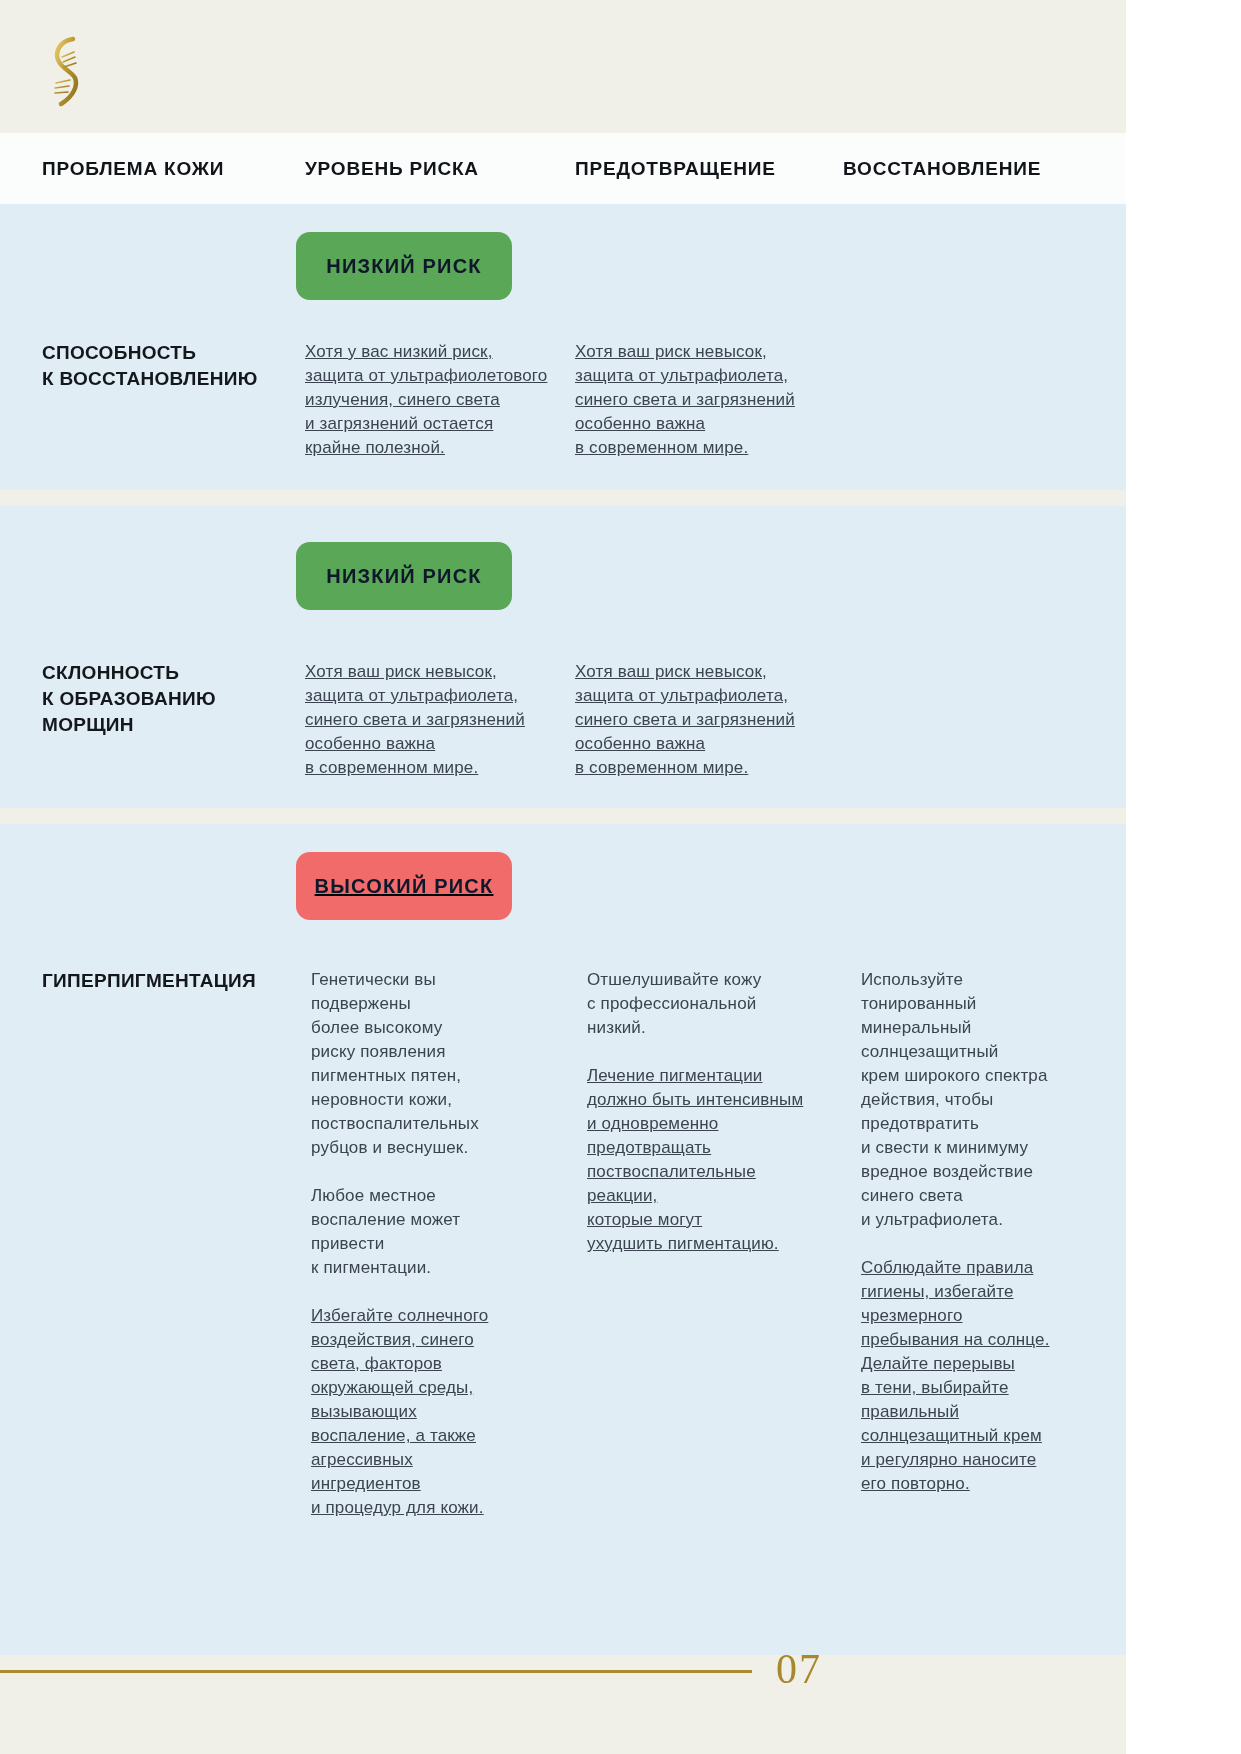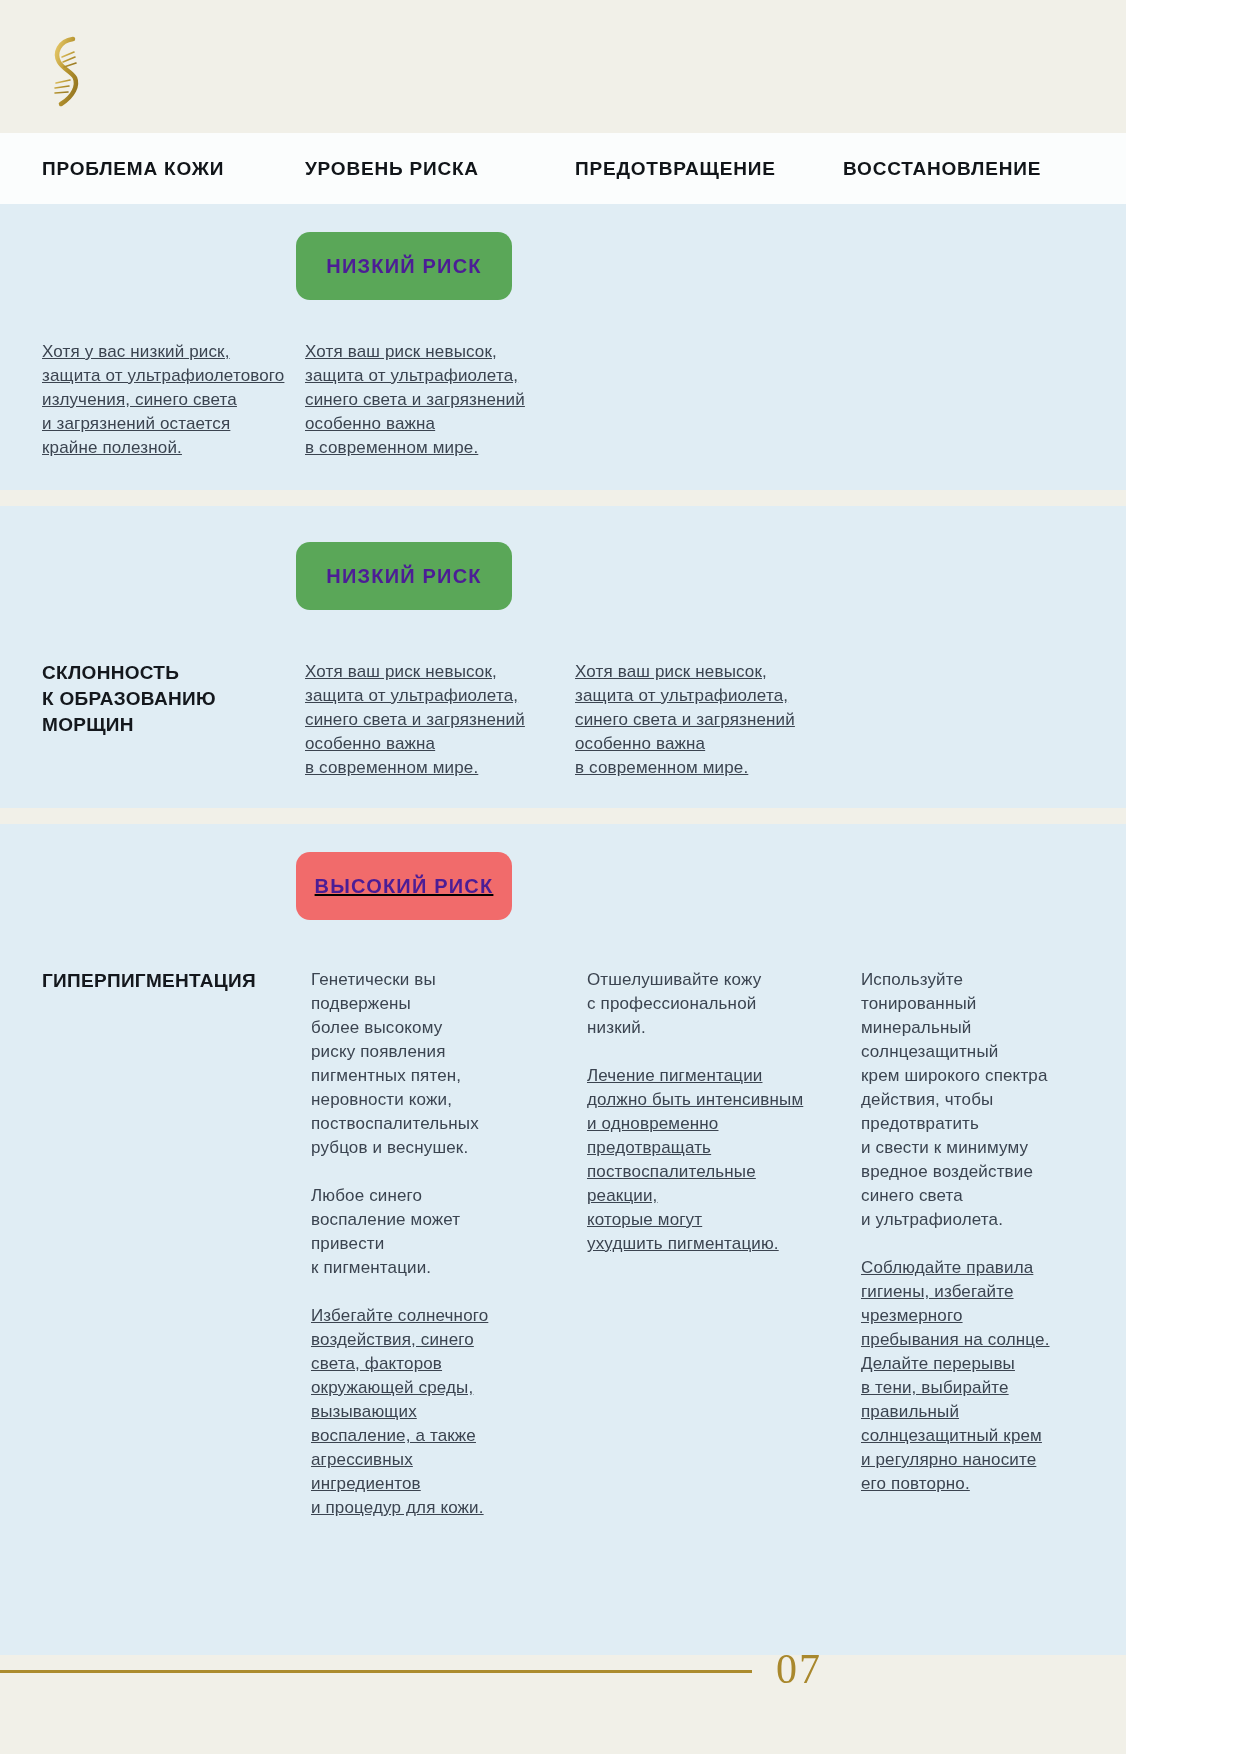--- a/index.html
+++ b/index.html
@@ -38,21 +38,21 @@
     display:grid;
     grid-template-columns:263px 270px 268px auto;
     padding-left:42px;padding-right:40px;box-sizing:border-box;
   }
   .badge{
     grid-column:2;
     width:216px;height:68px;
     margin-left:-9px;
     border-radius:14px;
     display:flex;align-items:center;justify-content:center;
-    color:#4c1d95;font-size:20px;font-weight:bold;letter-spacing:1.2px;
+    color:#0f172a;font-size:20px;font-weight:bold;letter-spacing:1.2px;
     white-space:nowrap;
   }
   .badge-low{background:#5aa758;}
   .badge-high{background:#f16b6b;}
   .badge-row-1{padding-top:28px;}
   .badge-row-2{padding-top:36px;}
   .badge-row-3{padding-top:28px;text-decoration:underline;}
   .content-row-1{margin-top:40px;}
   .content-row-2{margin-top:50px;}
   .content-row-3{margin-top:48px;gap:6px;}
@@ -105,20 +105,22 @@
     <div class="header-cell">УРОВЕНЬ РИСКА</div>
     <div class="header-cell">ПРЕДОТВРАЩЕНИЕ</div>
     <div class="header-cell">ВОССТАНОВЛЕНИЕ</div>
   </div>
 
   <div class="panel panel-1">
     <div class="row badge-row-1">
       <div class="badge badge-low">НИЗКИЙ РИСК</div>
     </div>
     <div class="row content-row-1">
+      <div class="problem-title">СПОСОБНОСТЬ
+К ВОССТАНОВЛЕНИЮ</div>
       <div class="cell">
         <p class="para">Хотя у вас низкий риск,
 защита от ультрафиолетового
 излучения, синего света
 и загрязнений остается
 крайне полезной.</p>
       </div>
       <div class="cell">
         <p class="para">Хотя ваш риск невысок,
 защита от ультрафиолета,
@@ -164,21 +166,21 @@
       <div class="problem-title">ГИПЕРПИГМЕНТАЦИЯ</div>
       <div class="cell">
         <p class="para">Генетически вы
 подвержены
 более высокому
 риску появления
 пигментных пятен,
 неровности кожи,
 поствоспалительных
 рубцов и веснушек.</p>
-        <p class="para">Любое синего
+        <p class="para">Любое местное
 воспаление может
 привести
 к пигментации.</p>
         <p class="para">Избегайте солнечного
 воздействия, синего
 света, факторов
 окружающей среды,
 вызывающих
 воспаление, а также
 агрессивных

